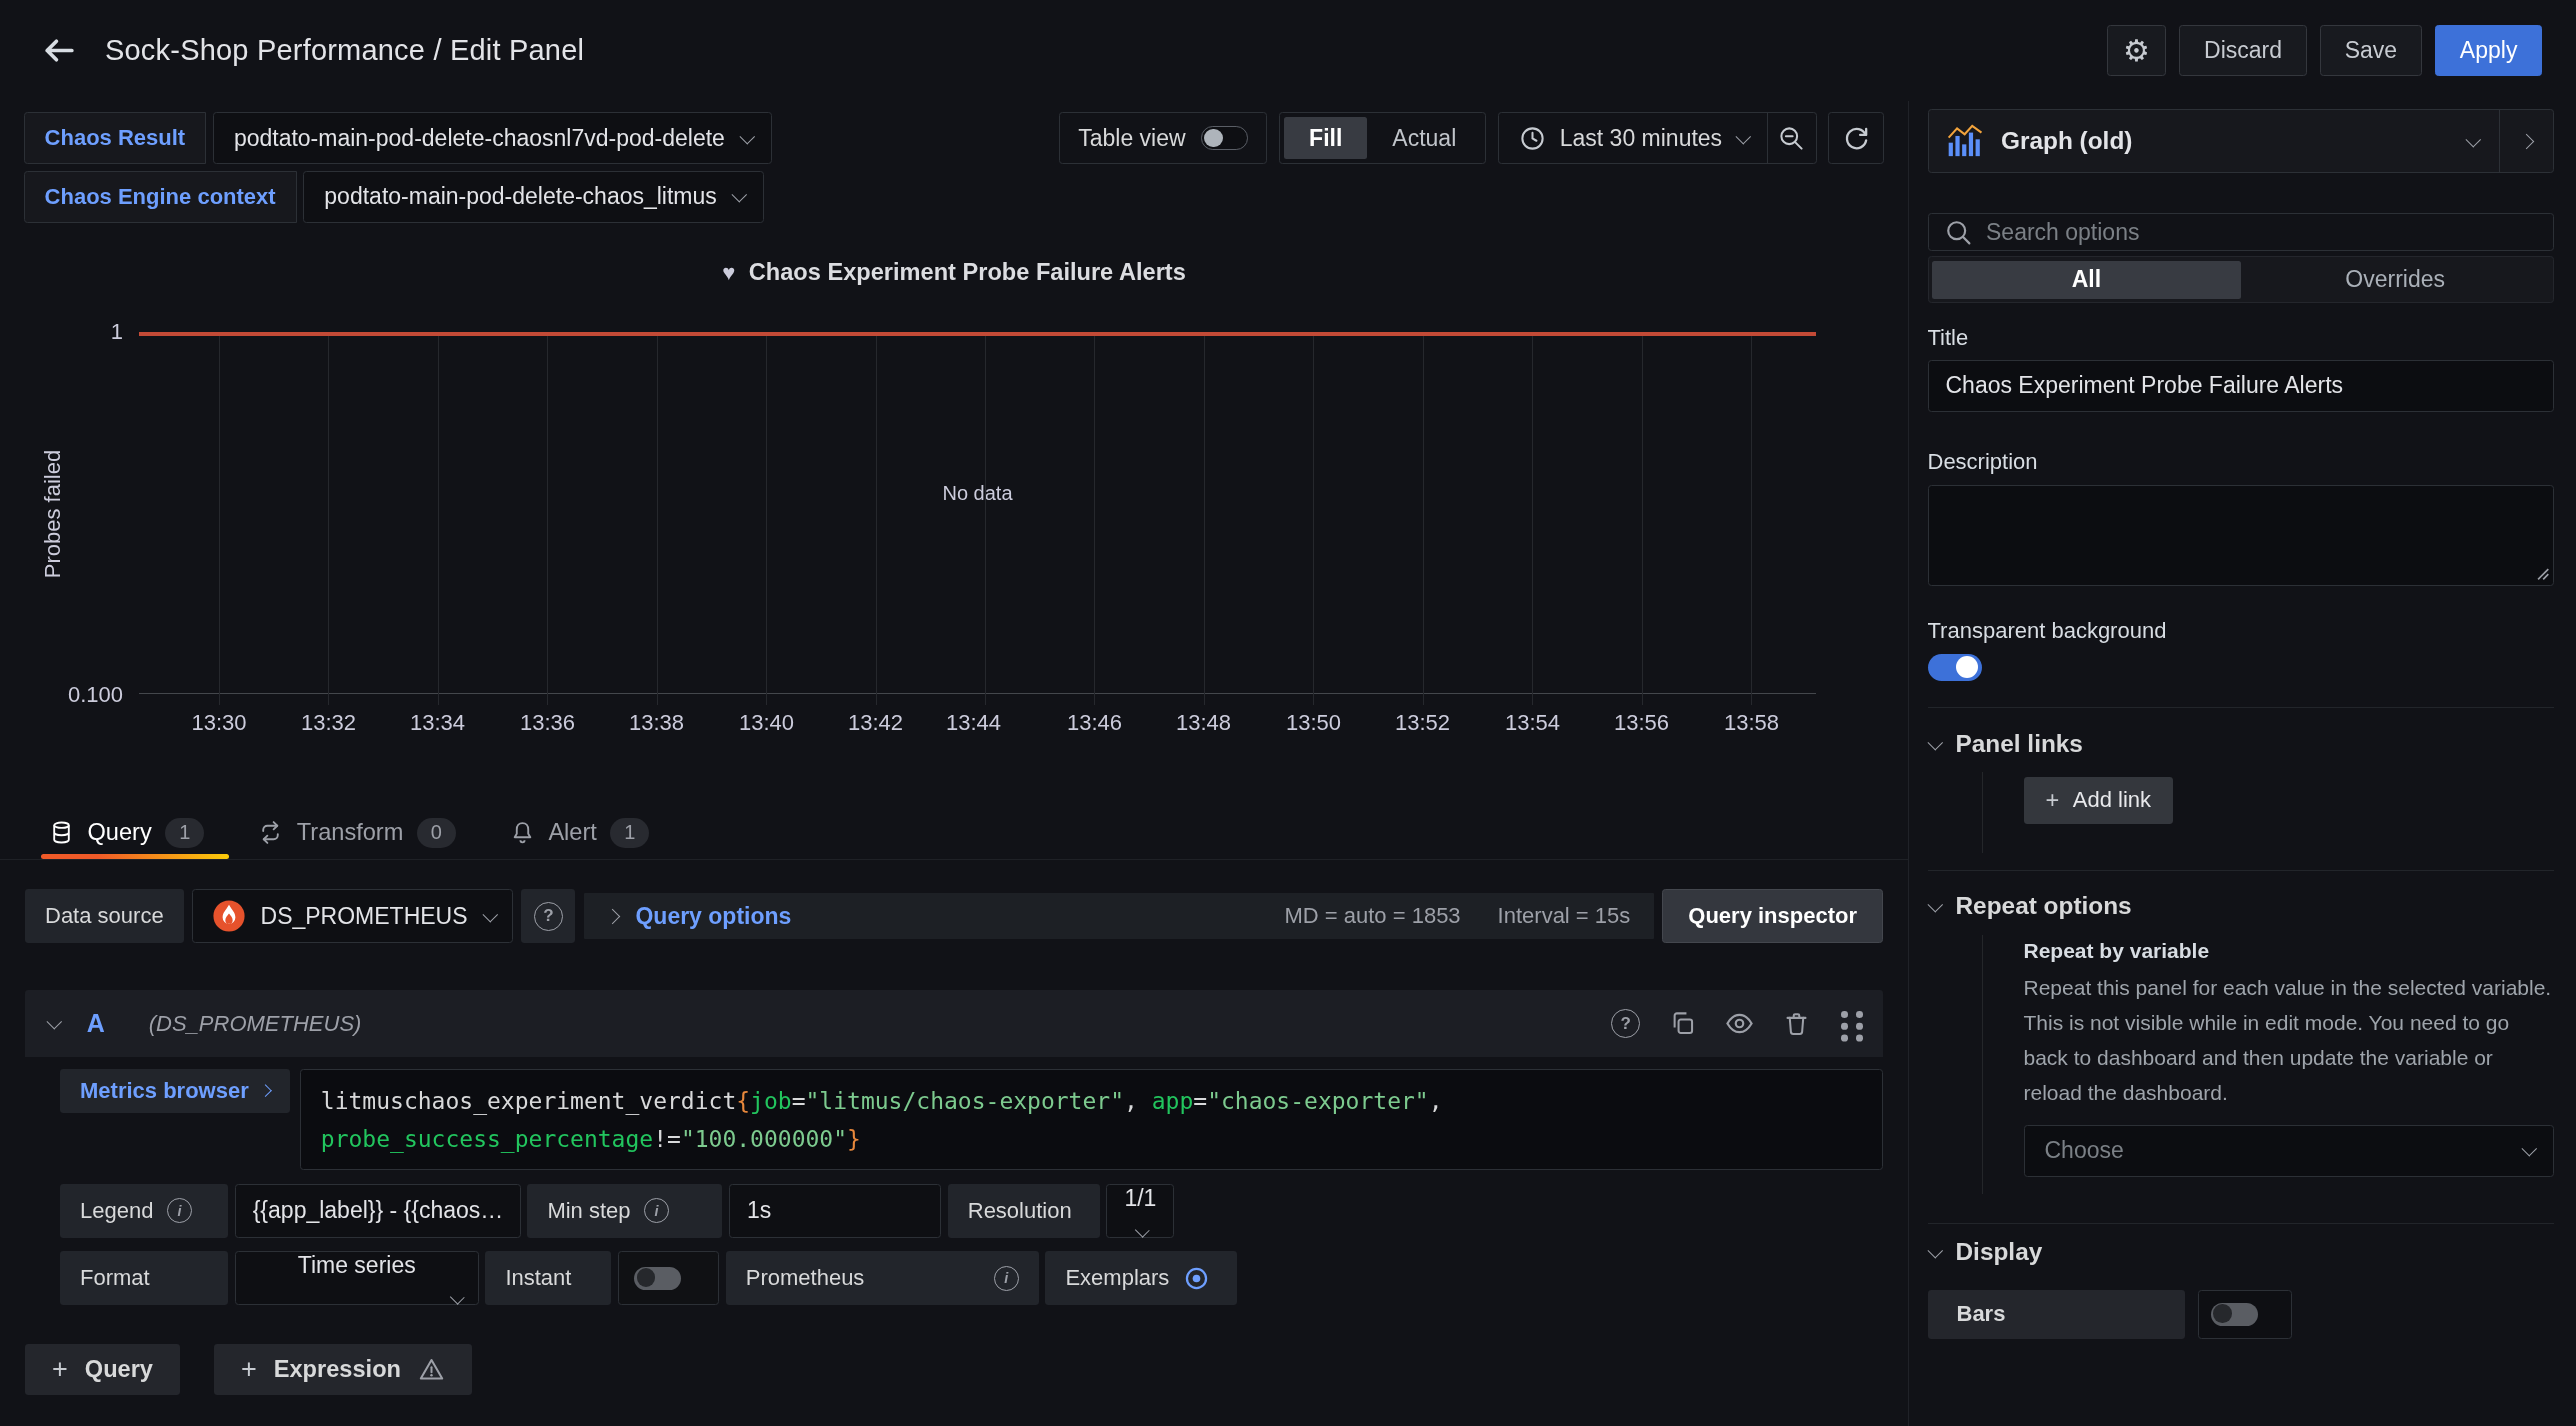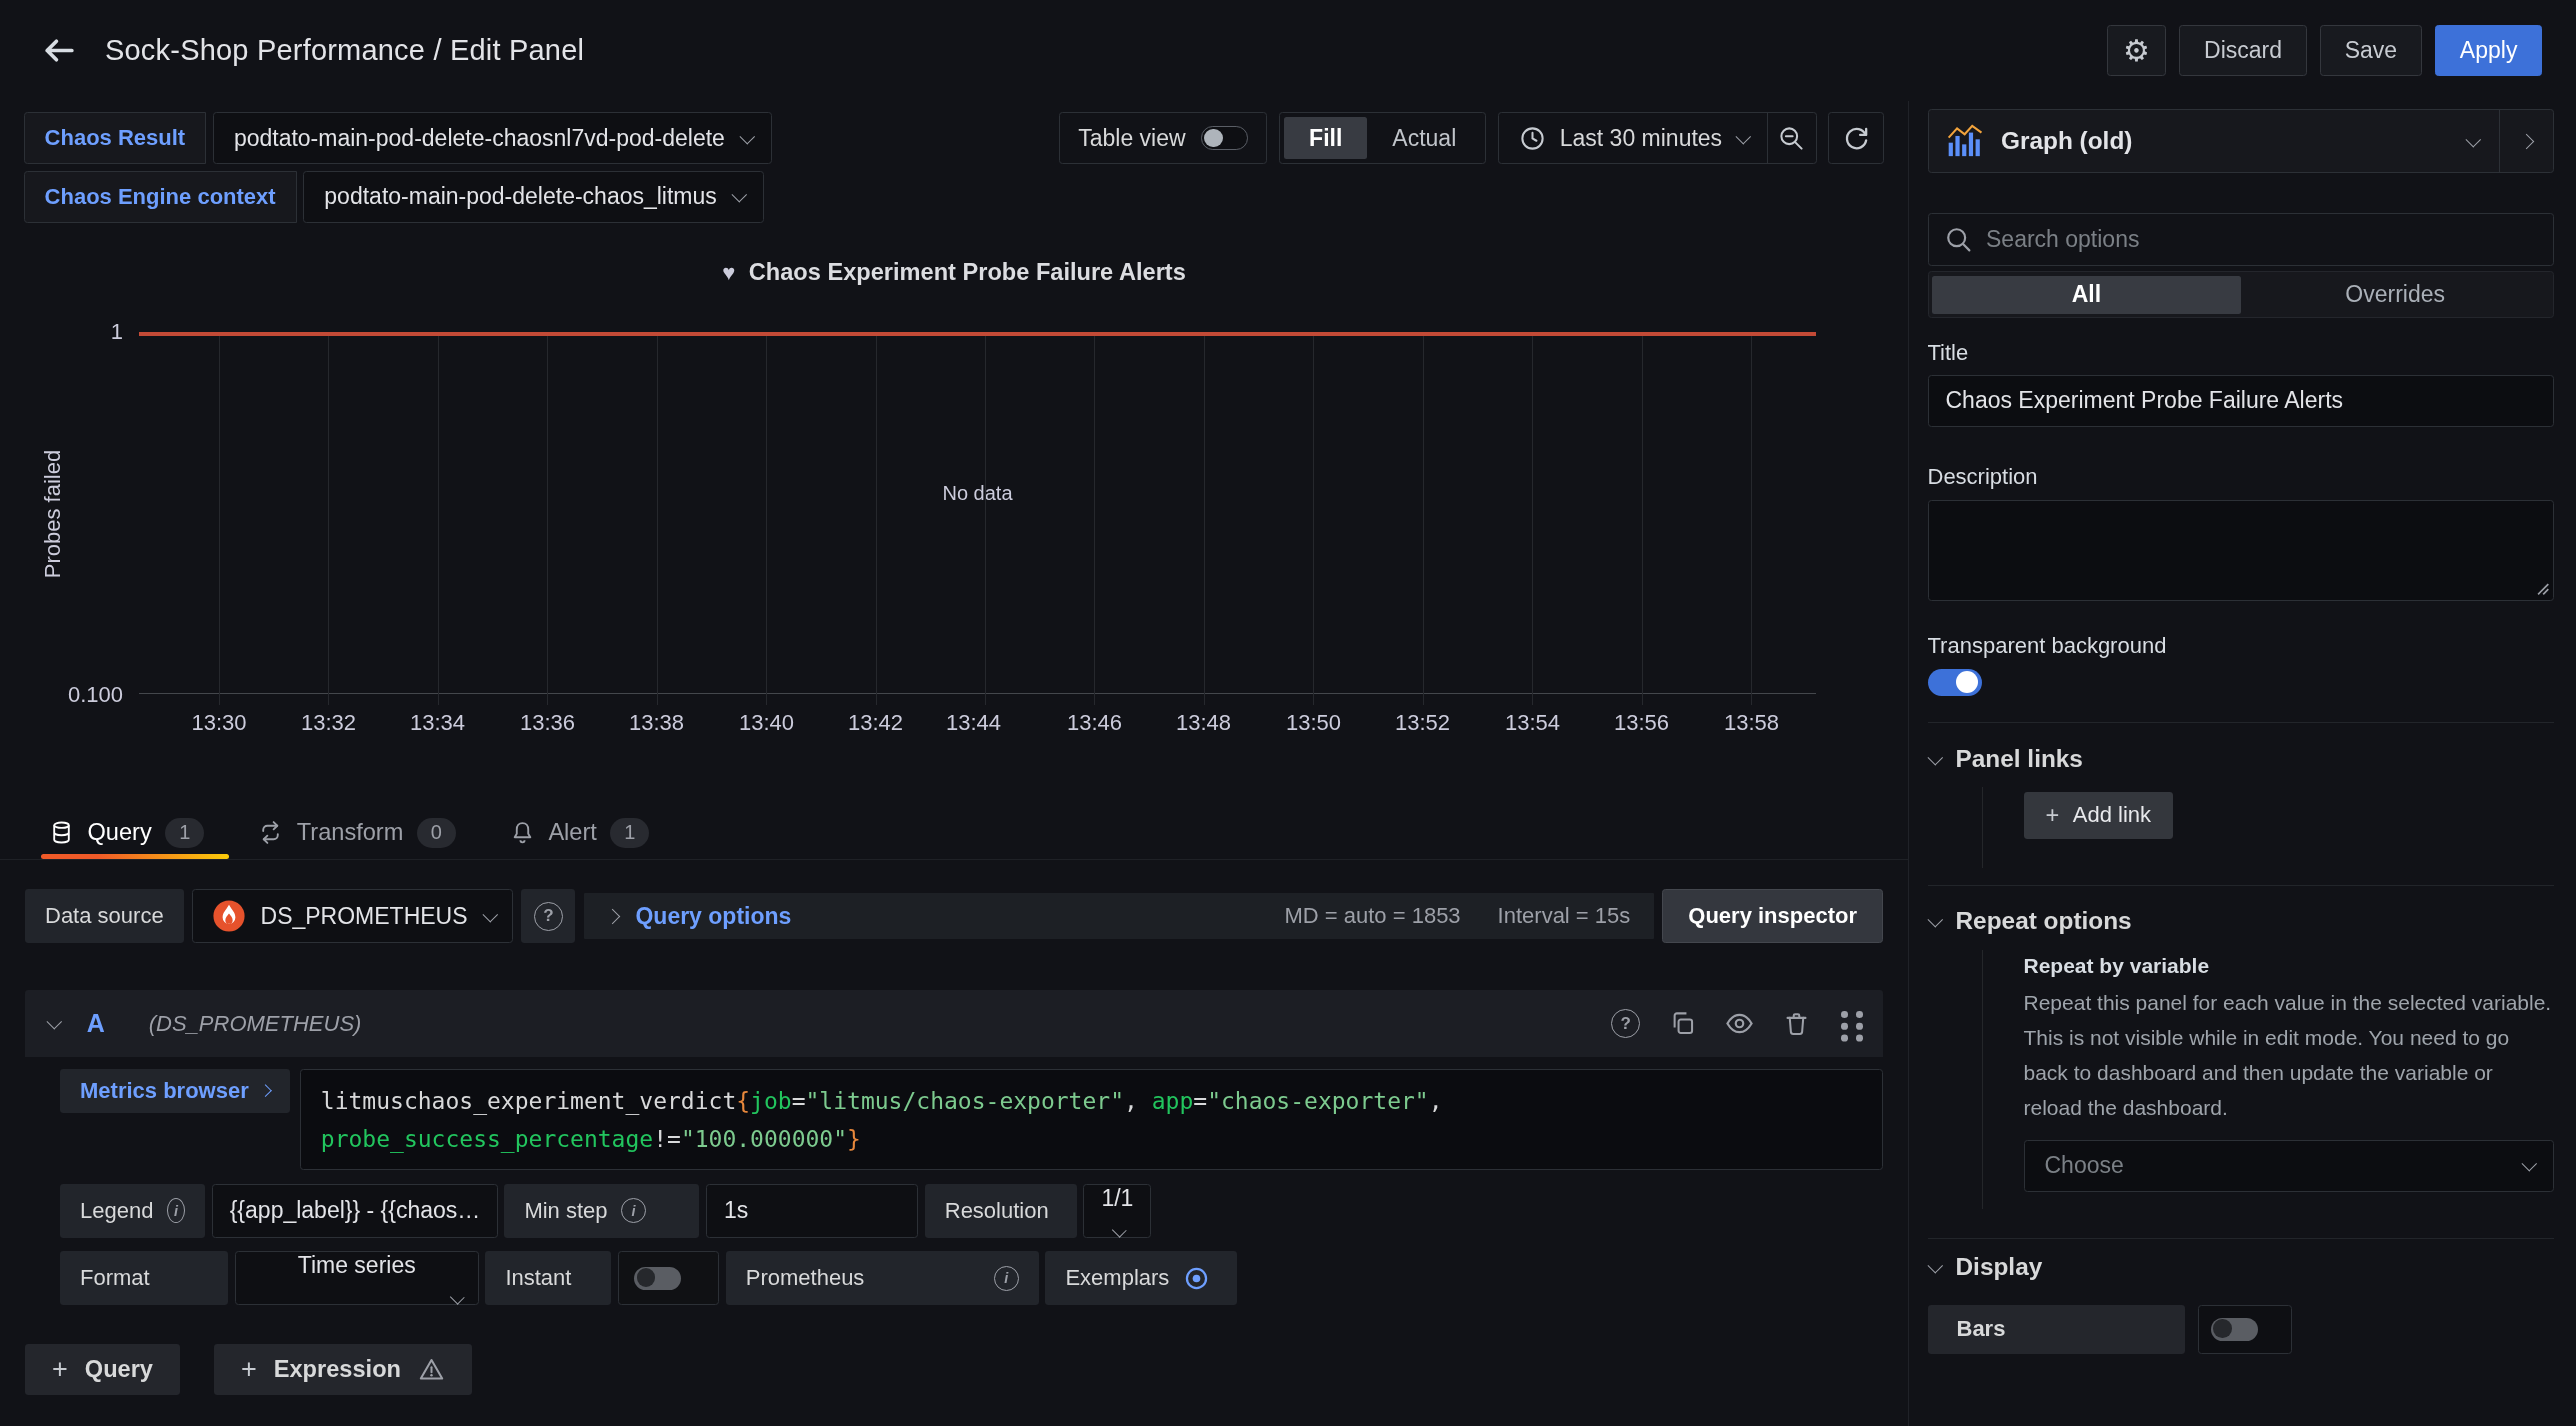--- a/index.html
+++ b/index.html
@@ -151,21 +151,21 @@
                      0 23.6px 0 #9da0a8, 15px 23.6px 0 #9da0a8; }
 
   
   .sidebar { flex:1; padding:8.4px 22px 0 18.5px; overflow:hidden; }
   .vizpicker { height:64px; background:#17181d; border:0.8px solid #2c3036; border-radius:3.4px;
                display:flex; align-items:center; padding:0 0 0 18.5px; cursor:pointer; }
   .viz-name { font-size:24.4px; font-weight:700; color:#e3e4e8; margin-left:17px; }
   .viz-caret { margin-left:auto; margin-right:22px; }
   .viz-collapse { width:54px; height:100%; border-left:0.8px solid #2c3036; display:flex;
                   align-items:center; justify-content:center; cursor:pointer; }
-  .searchbox { margin-top:40px; height:53px; border:0.8px solid #2c3036; border-radius:3.4px;
+  .searchbox { margin-top:40px; height:38px; border:0.8px solid #2c3036; border-radius:3.4px;
                display:flex; align-items:center; padding:0 15px; gap:13.5px; }
   .searchbox input { flex:1; background:transparent; border:none; outline:none; color:#d8d9da;
                      font-size:23px; font-family:inherit; }
   .searchbox input::placeholder { color:#7b8086; }
   .optradio { margin-top:5px; height:47px; background:#17181d; border:0.8px solid #24262c;
               border-radius:3.4px; display:flex; padding:3.4px; }
   .optradio .opt { flex:1; display:flex; align-items:center; justify-content:center; border-radius:2.5px;
                    font-size:23px; color:#aab0b8; cursor:pointer; }
   .optradio .opt.active { background:#383b42; color:#ffffff; font-weight:700; }
   .sec-header { display:flex; align-items:center; gap:17px; font-size:24.4px; font-weight:700;
@@ -403,21 +403,21 @@
               <span>Metrics browser</span>
               <span class="caret-right" style="border-color:#6e9fff;width:9.3px;height:9.3px;"></span>
             </span>
             <div class="code-box">
                 <div class="code-line"><span class="tk-metric">litmuschaos_experiment_verdict</span><span class="tk-brace">{</span><span class="tk-label">job</span><span class="tk-op">=</span><span class="tk-string">"litmus/chaos-exporter"</span><span class="tk-op">, </span><span class="tk-label">app</span><span class="tk-op">=</span><span class="tk-string">"chaos-exporter"</span><span class="tk-op">,</span></div>
                 <div class="code-line"><span class="tk-label">probe_success_percentage</span><span class="tk-op">!=</span><span class="tk-string">"100.000000"</span><span class="tk-brace">}</span></div>
               </div>
           </div>
 
           <div class="qopts">
-            <span class="lbl-box" style="width:145px">
+            <span class="lbl-box" style="width:168px">
               <span>Legend</span>
               <span class="icon-circle" style="width:25px;height:25px;font-size:14.3px;font-style:italic;">i</span>
             </span>
             <input class="inp" style="width: 286px;" value="{{app_label}} - {{chaos…">
             <span class="lbl-box" style="width:195px">
               <span>Min step</span>
               <span class="icon-circle" style="width:25px;height:25px;font-size:14.3px;font-style:italic;">i</span>
             </span>
             <input class="inp" style="width: 212px;" value="1s">
             <span class="lbl-box" style="width:152px">Resolution</span>

